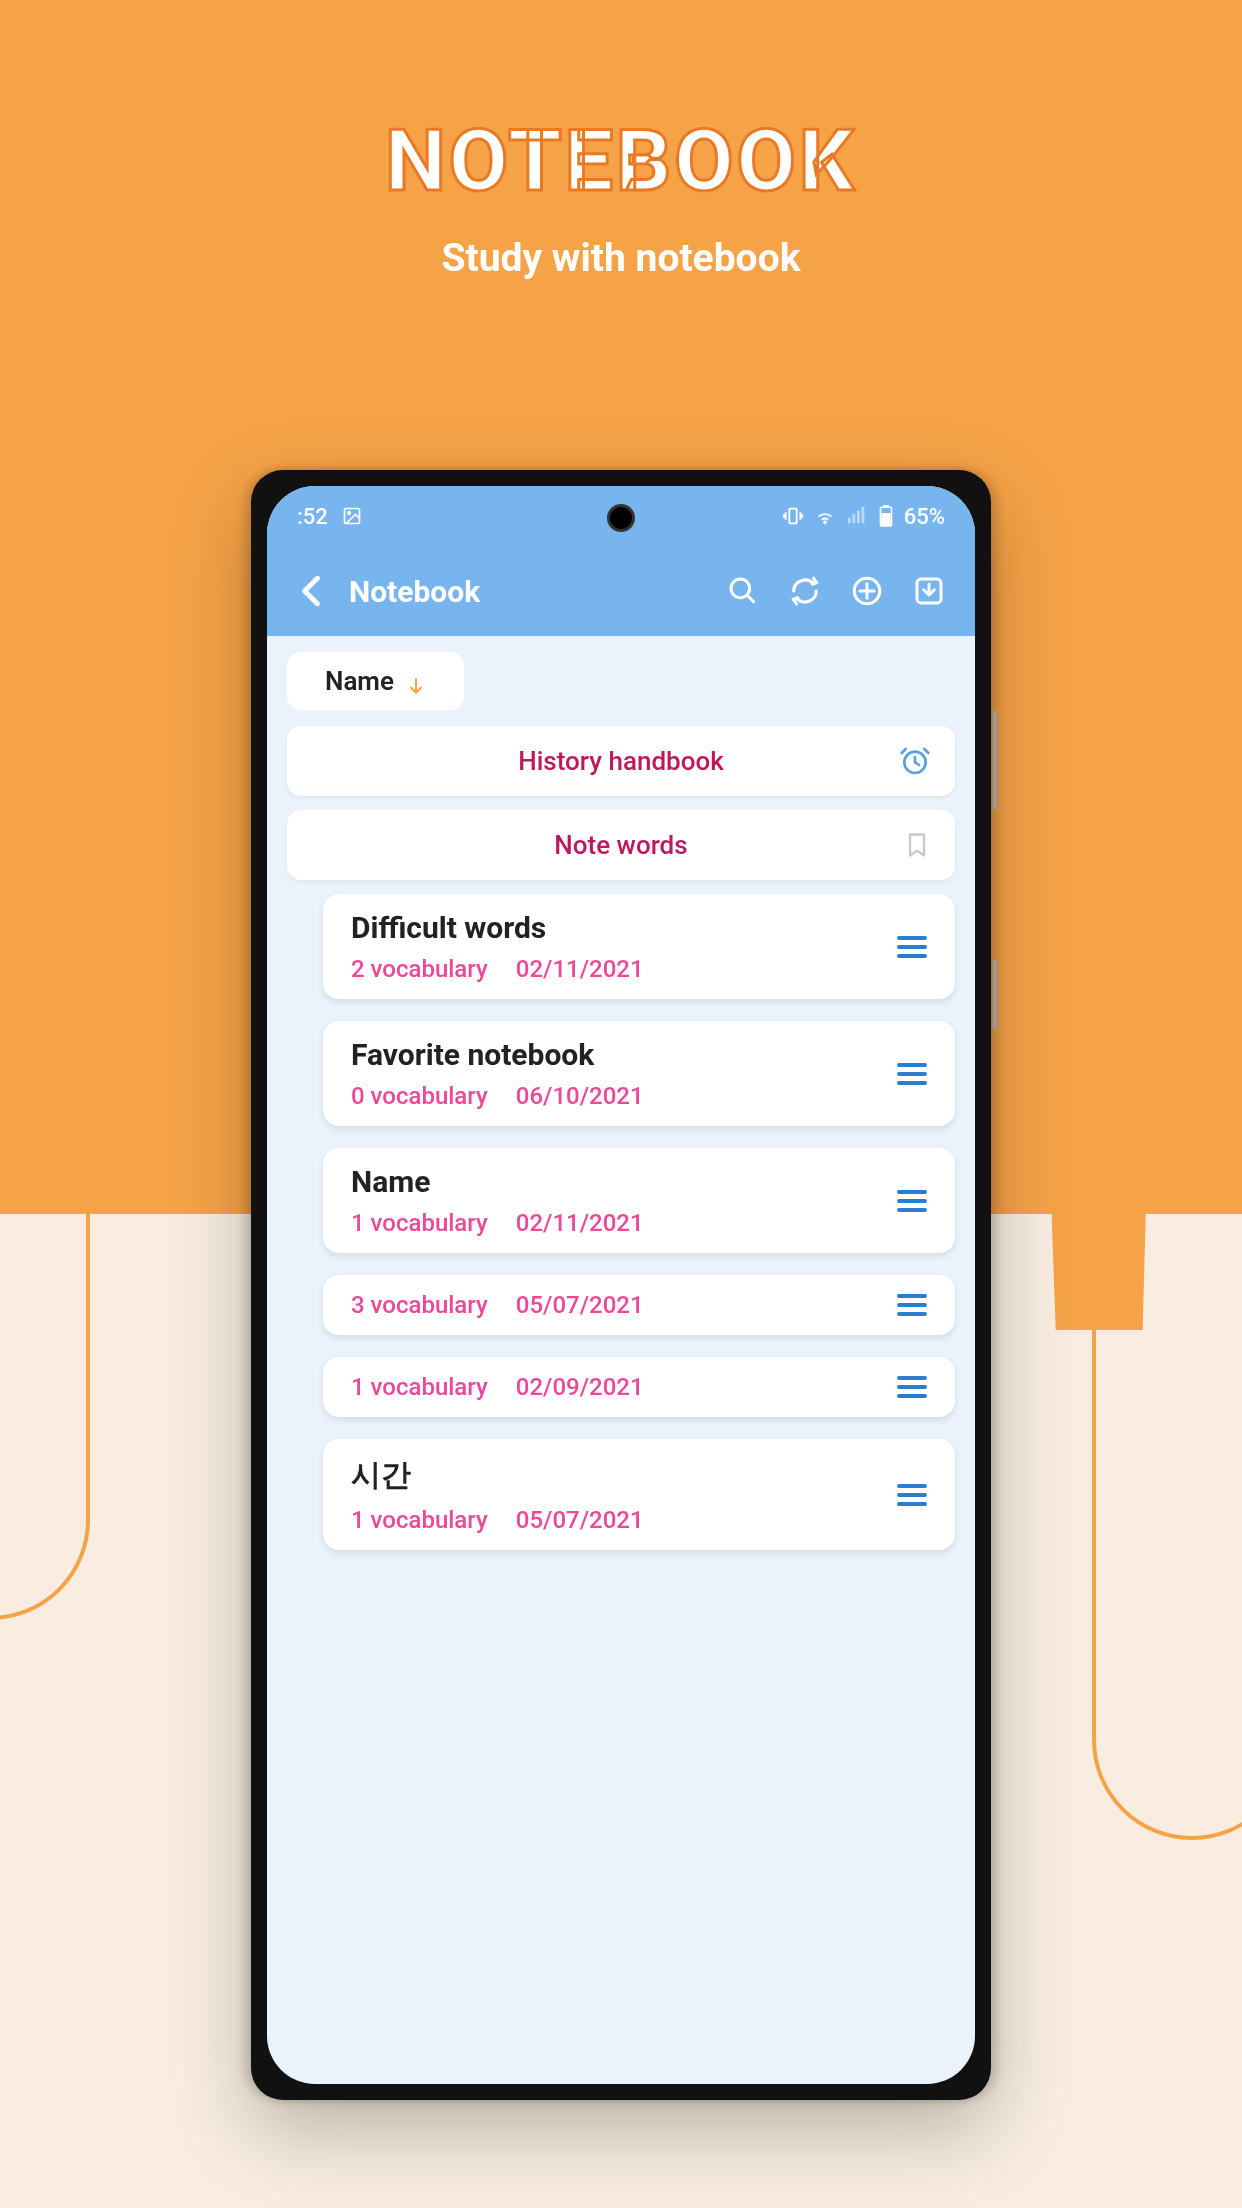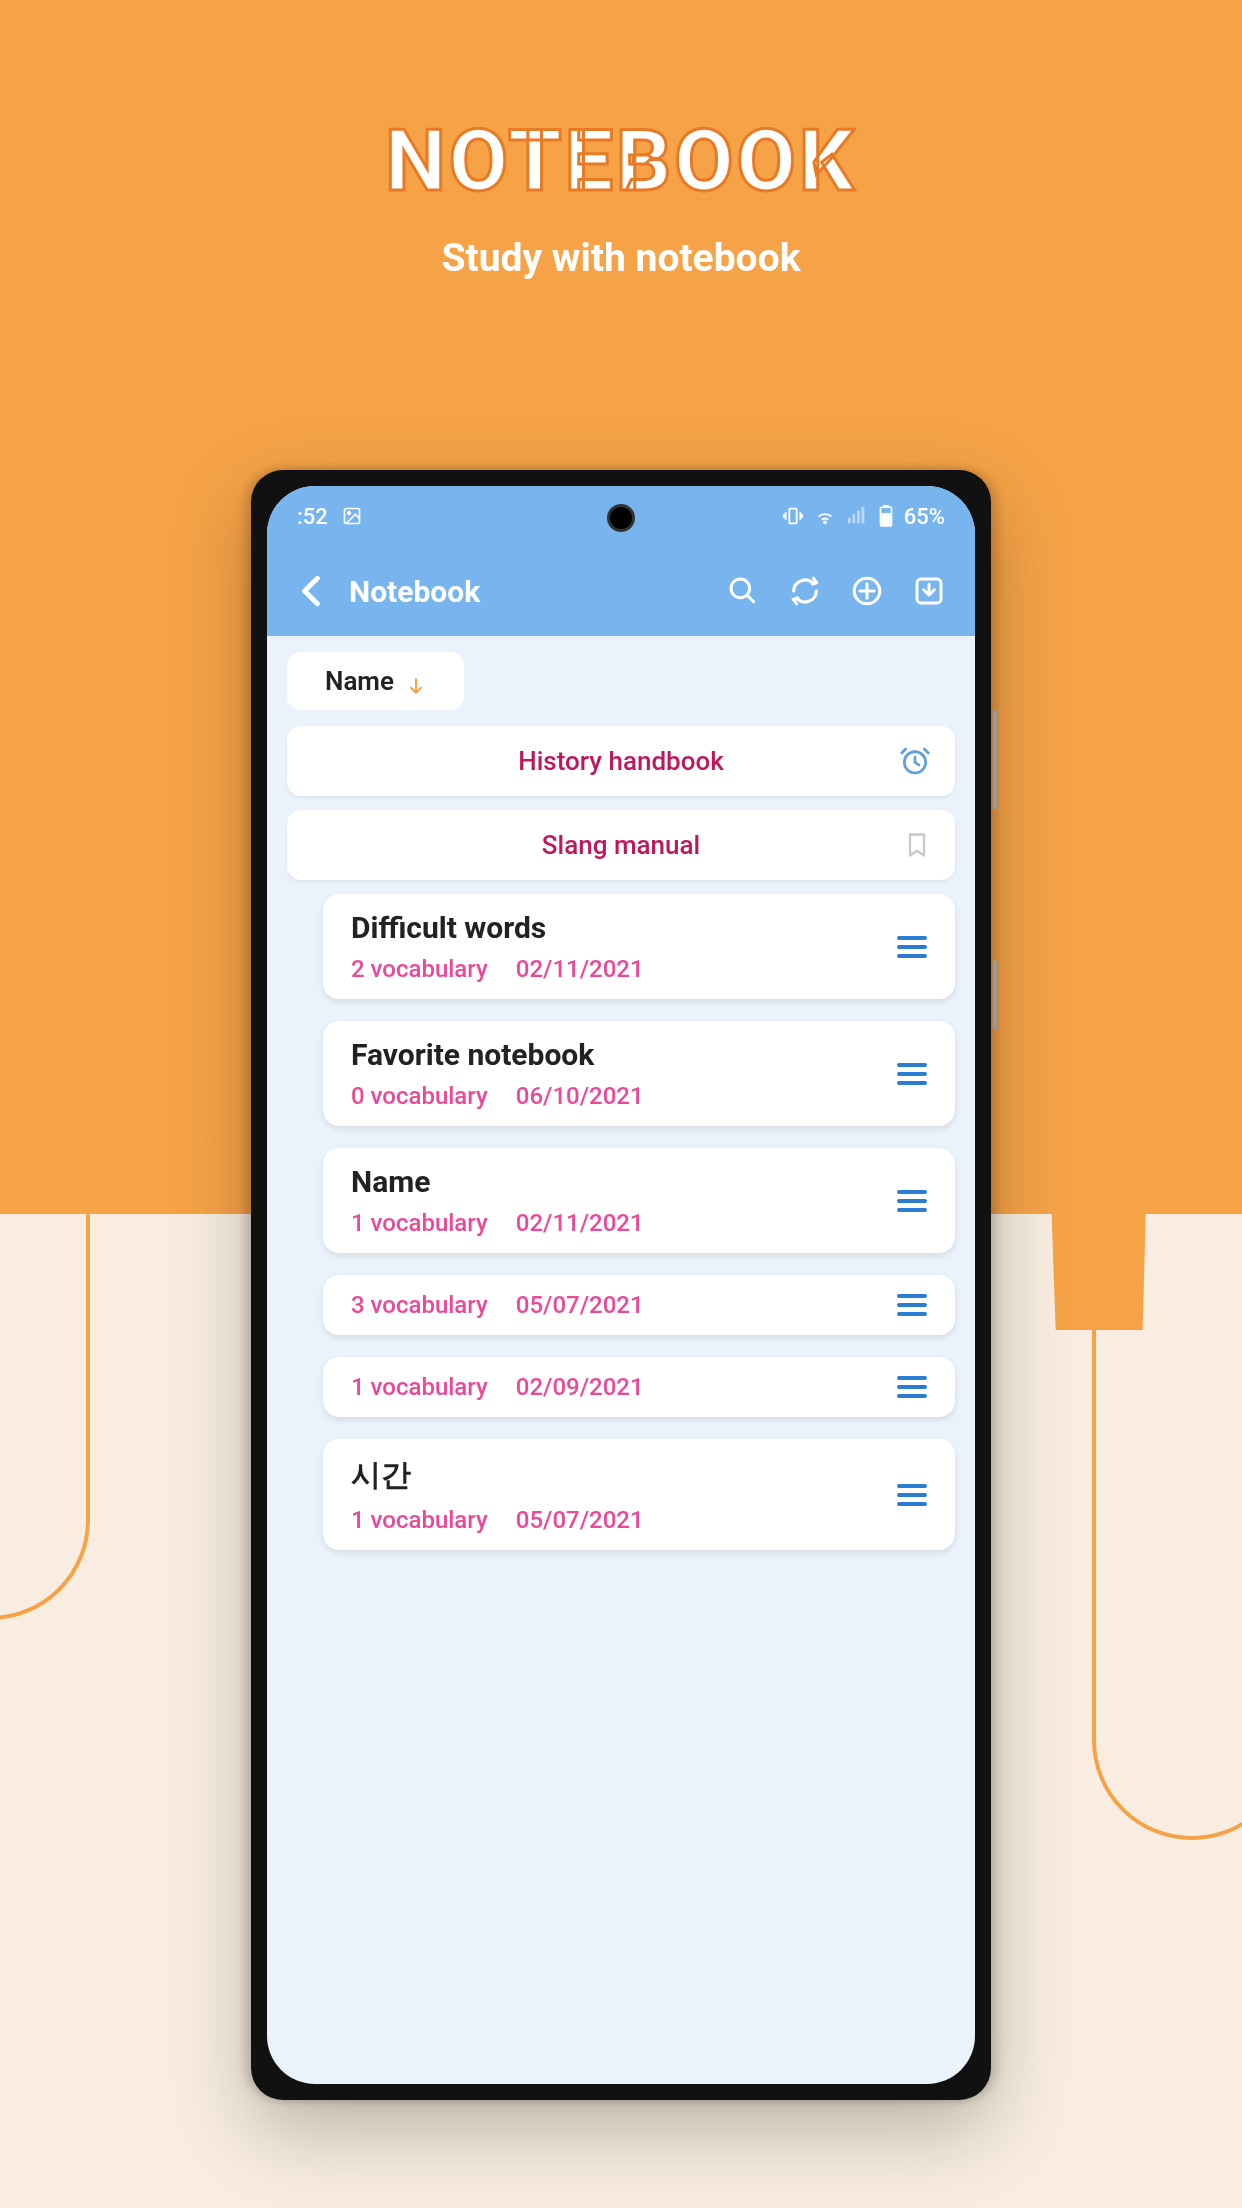--- a/index.html
+++ b/index.html
@@ -315,21 +315,21 @@
         <span class="banner-icon">
           <svg width="32" height="32" viewBox="0 0 24 24" fill="none" stroke="#5aa0e0" stroke-width="2">
               <circle cx="12" cy="13" r="8"></circle>
               <path d="M12 9v4l3 2" stroke-linecap="round"></path>
               <path d="M5 3L2 6M19 3l3 3" stroke-linecap="round"></path>
             </svg>
         </span>
       </div>
 
       <div class="banner-row">
-        <span class="banner-label">Slang manual</span>
+        <span class="banner-label">Note words</span>
         <span class="banner-icon">
           <svg width="28" height="32" viewBox="0 0 24 24" fill="none" stroke="#c9c9c9" stroke-width="2" stroke-linejoin="round">
               <path d="M6 3h12v18l-6-4-6 4V3z"></path>
             </svg>
         </span>
       </div>
 
       <div class="note-card">
         <div class="note-card-left">
           <div class="note-title">Difficult words</div>

